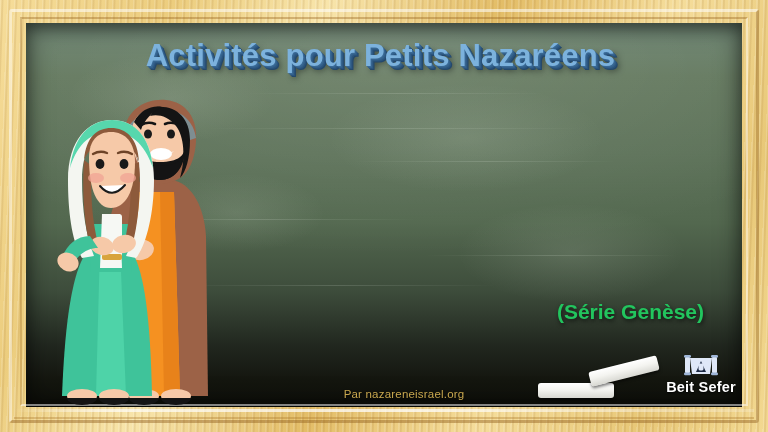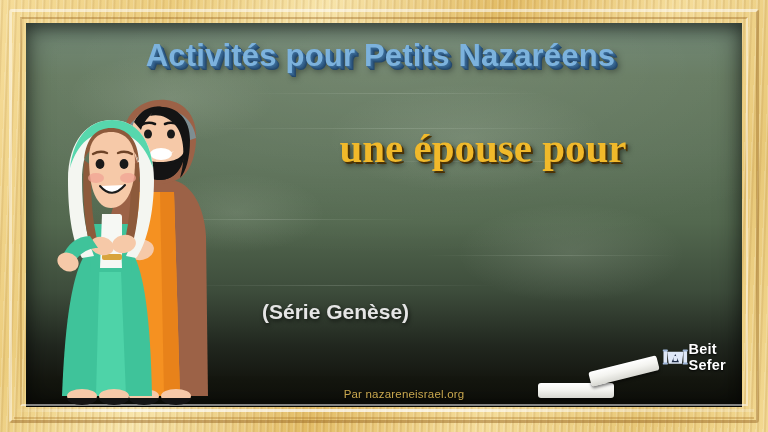--- a/index.html
+++ b/index.html
@@ -86,42 +86,42 @@
     font-family:"Liberation Serif", serif;
     font-weight:bold;font-size:41px;line-height:1.10;
     color:#f0b game;
     color:#f1b92a;
     text-shadow: 2px 2px 0 #4a3206, 3px 3px 5px rgba(0,0,0,.55);
   }
 
   
   .subtitle{
     position:absolute;left:262px;top:300px;width:442px;
-    text-align:left;
+    text-align:right;
     font-family:"Liberation Sans", sans-serif;
-    font-weight:bold;font-size:21px;color:#e5e5e5;
+    font-weight:bold;font-size:21px;color:#22c55e;
     text-shadow:1px 2px 4px rgba(0,0,0,.65);
   }
 
   
   .credit{
     position:absolute;left:304px;top:388px;width:200px;
     text-align:center;font-size:11.5px;color:#c9a84f;
     letter-spacing:.2px;
     text-shadow:0 1px 2px rgba(0,0,0,.8);
   }
 
   
   .chalk{position:absolute;background:
       linear-gradient(180deg,#ffffff 0%,#f4f4f0 45%,#d8d8d2 100%);
       border-radius:3px;box-shadow:0 2px 3px rgba(0,0,0,.5);}
 
   
-  .badge{position:absolute;left:662px;top:328px;width:78px;height:58px;
-         display:flex;flex-direction:row;align-items:center;
+  .badge{position:absolute;left:662px;top:344px;width:78px;height:58px;
+         display:flex;flex-direction:column;align-items:center;
          justify-content:center;}
   .badge-text{font-size:14.5px;font-weight:bold;color:#ffffff;
               letter-spacing:.2px;text-shadow:0 1px 2px rgba(0,0,0,.9);}
 
   
   .chars{position:absolute;left:40px;top:96px;width:190px;height:312px;}
   .chars svg{display:block;}
 </style>
 </head>
 <body>
@@ -144,21 +144,20 @@
     <div class="streak" style="left:150px;top:262px;width:320px;"></div>
   </div>
 
   <div class="frame-bevel2"></div>
   <div class="ledge-line"></div>
   <div class="ledge-line2"></div>
 
   <div class="header-title">Activités pour Petits Nazaréens</div>
 
   <div class="main-title">
-    <div>une épouse pour</div>
   </div>
 
   <div class="subtitle">(Série Genèse)</div>
 
   <div class="credit">Par nazareneisrael.org</div>
 
   <div class="chalk" style="left:538px;top:383px;width:76px;height:15px;"></div>
   <div class="chalk" style="left:590px;top:372px;width:70px;height:15px;
               transform:rotate(-14deg);transform-origin:left center;"></div>
 

